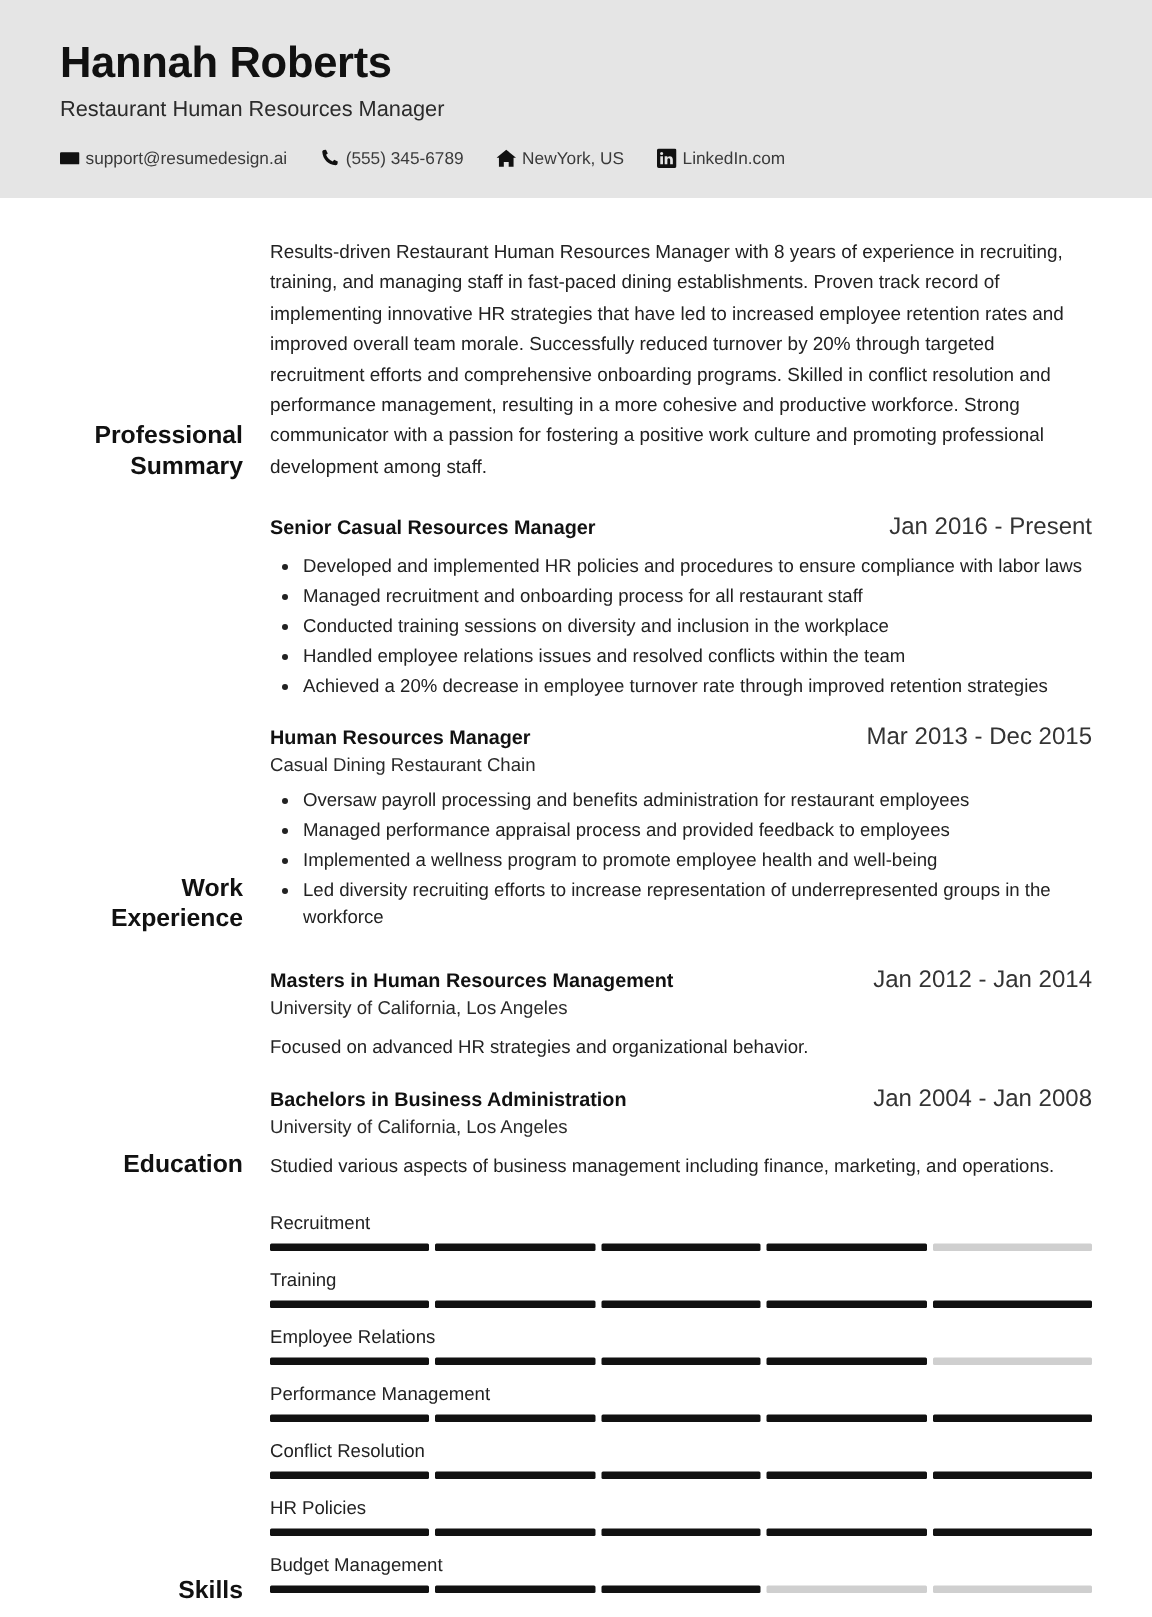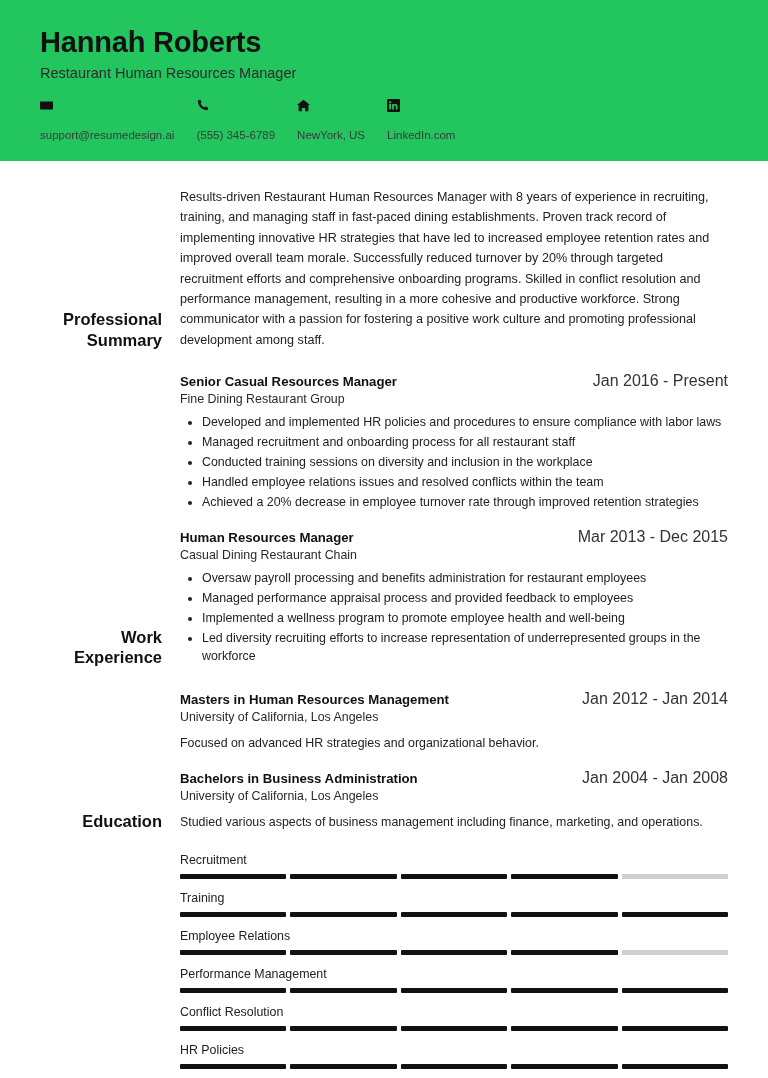--- a/index.html
+++ b/index.html
@@ -8,21 +8,21 @@
     width: 768px;
     min-height: 1078px;
     background: #ffffff;
     font-family: "Liberation Sans", sans-serif;
     color: #1c1c1c;
     -webkit-font-smoothing: antialiased;
   }
 
   
   .header {
-    background: #22c55e;
+    background: #e5e5e5;
     padding: 26px 40px 20px 40px;
   }
   .name {
     font-size: 29px;
     font-weight: bold;
     letter-spacing: -0.2px;
     margin: 0 0 6px 0;
     color: #111;
   }
   .job-title {
@@ -33,24 +33,23 @@
   .contact-row {
     display: flex;
     align-items: center;
     gap: 22px;
     flex-wrap: wrap;
     font-size: 11.5px;
     color: #3a3a3a;
   }
   .contact-item {
     display: flex;
-    align-items: flex-start;
-    gap: 17px;
+    align-items: center;
+    gap: 4px;
     white-space: nowrap;
-    flex-direction: column;
   }
   .contact-item .ic {
     display: inline-flex;
     align-items: center;
     justify-content: center;
     width: 13px;
     height: 13px;
     color: #111;
   }
   .contact-item .ic svg { display: block; }
@@ -241,21 +240,20 @@
 
   <div class="section">
     <div class="section-label">Work Experience</div>
     <div class="section-body">
 
       <div class="entry">
         <div class="entry-head">
           <div class="entry-title">Senior Casual Resources Manager</div>
           <div class="entry-date">Jan 2016 - Present</div>
         </div>
-        <div class="entry-org">Fine Dining Restaurant Group</div>
         <ul class="bullets">
           <li>Developed and implemented HR policies and procedures to ensure compliance with labor laws</li>
           <li>Managed recruitment and onboarding process for all restaurant staff</li>
           <li>Conducted training sessions on diversity and inclusion in the workplace</li>
           <li>Handled employee relations issues and resolved conflicts within the team</li>
           <li>Achieved a 20% decrease in employee turnover rate through improved retention strategies</li>
         </ul>
       </div>
 
       <div class="entry">

